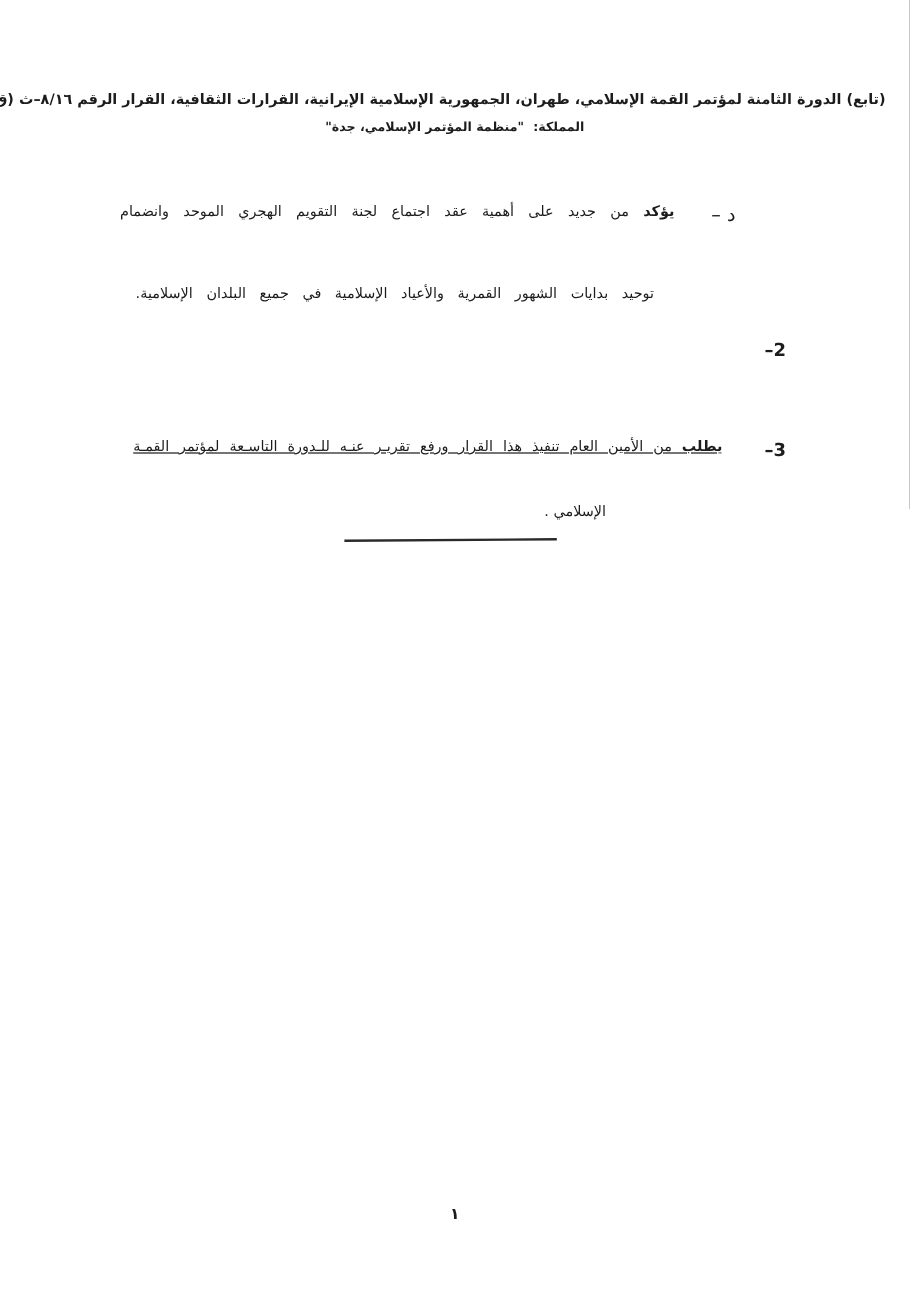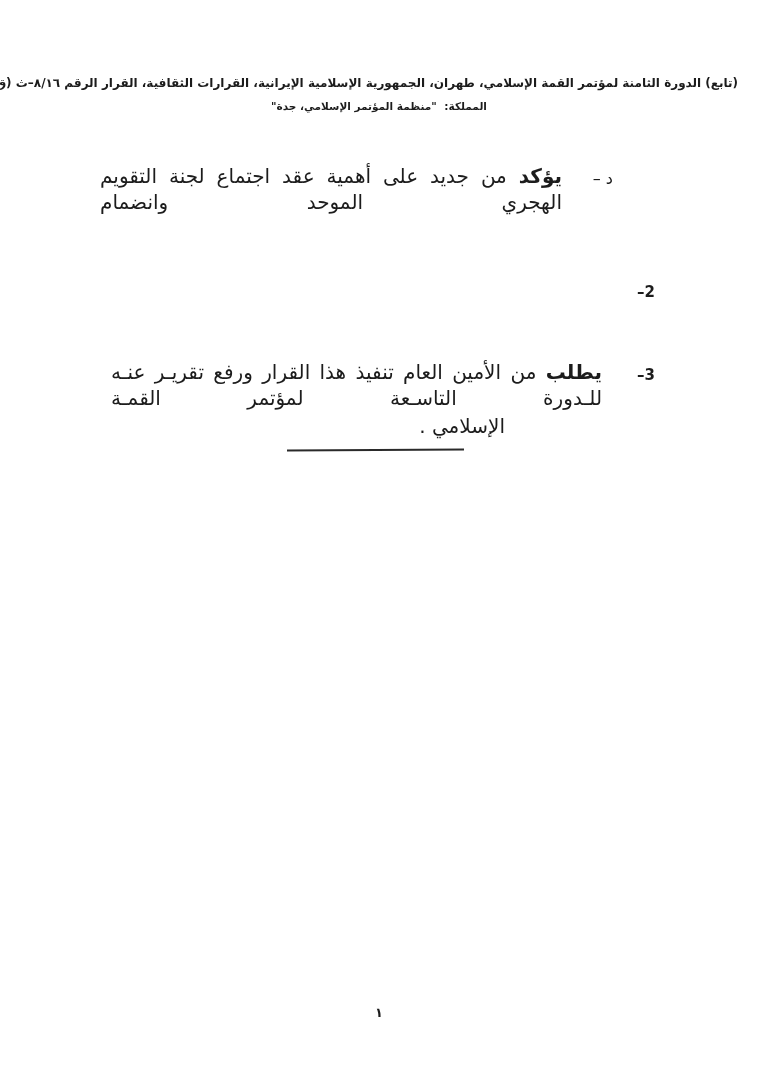--- a/index.html
+++ b/index.html
@@ -20,41 +20,41 @@
   }
   .hdr2{
     position:absolute;top:100px;left:120px;right:120px;
     direction:rtl;text-align:center;white-space:nowrap;
     font-size:10.5px;font-weight:700;
   }
   .hdr2 span{padding:0 2px;}
   
   .ln{
     position:absolute;direction:rtl;
-    font-size:20px;line-height:26px;
+    font-size:12px;line-height:26px;
     text-align:right;
   }
   .just{text-align:justify;text-align-last:justify;}
   .lead{font-weight:700;}
   .marker{
     position:absolute;direction:rtl;font-size:16px;line-height:26px;
     white-space:nowrap;
   }
   
   .mk-d{top:166px;right:145px;}
   .d1{top:163px;right:196px;left:100px;}
   .d2{top:197px;right:158px;left:95px;}
   .d3{top:231px;right:213px;left:113px;}
   
   .mk-2{top:279px;right:103px;font-size:15px;font-weight:600;}
   .t21{top:276px;right:156px;left:97px;}
   .t22{top:311px;right:163px;white-space:nowrap;}
   
   .mk-3{top:362px;right:103px;font-size:15px;font-weight:600;}
-  .t31{top:359px;right:156px;left:111px;}
+  .t31{top:359px;right:156px;left:111px;text-decoration:underline;}
   .t32{top:393px;right:253px;white-space:nowrap;margin-top:20px;}
   
   .divider{
     position:absolute;top:449px;left:287px;width:177px;height:2px;
     background:#2a2a2a;transform:rotate(-0.4deg);
   }
   
   .pagenum{
     position:absolute;top:1005px;left:0;right:0;
     text-align:center;font-size:13px;font-weight:700;
@@ -69,20 +69,21 @@
 
   <div class="hdr2">
     <span>المملكة:</span>
     <span>"منظمة المؤتمر الإسلامي، جدة"</span>
   </div>
 
   <div class="marker mk-d">د –</div>
   <div class="ln just d1">
     <span class="lead">يؤكد</span><span> من جديد على أهمية عقد اجتماع لجنة التقويم الهجري الموحد وانضمام</span>
   </div>
+  <div class="ln just d3">توحيد بدايات الشهور القمرية والأعياد الإسلامية في جميع البلدان الإسلامية.</div>
 
   <div class="marker mk-2">2–</div>
 
   <div class="marker mk-3">3–</div>
   <div class="ln just t31">
     <span class="lead">يطلب</span><span> من الأمين العام تنفيذ هذا القرار ورفع تقريـر عنـه للـدورة التاسـعة لمؤتمر القمـة</span>
   </div>
   <div class="ln t32">الإسلامي .</div>
 
   <div class="divider"></div>

